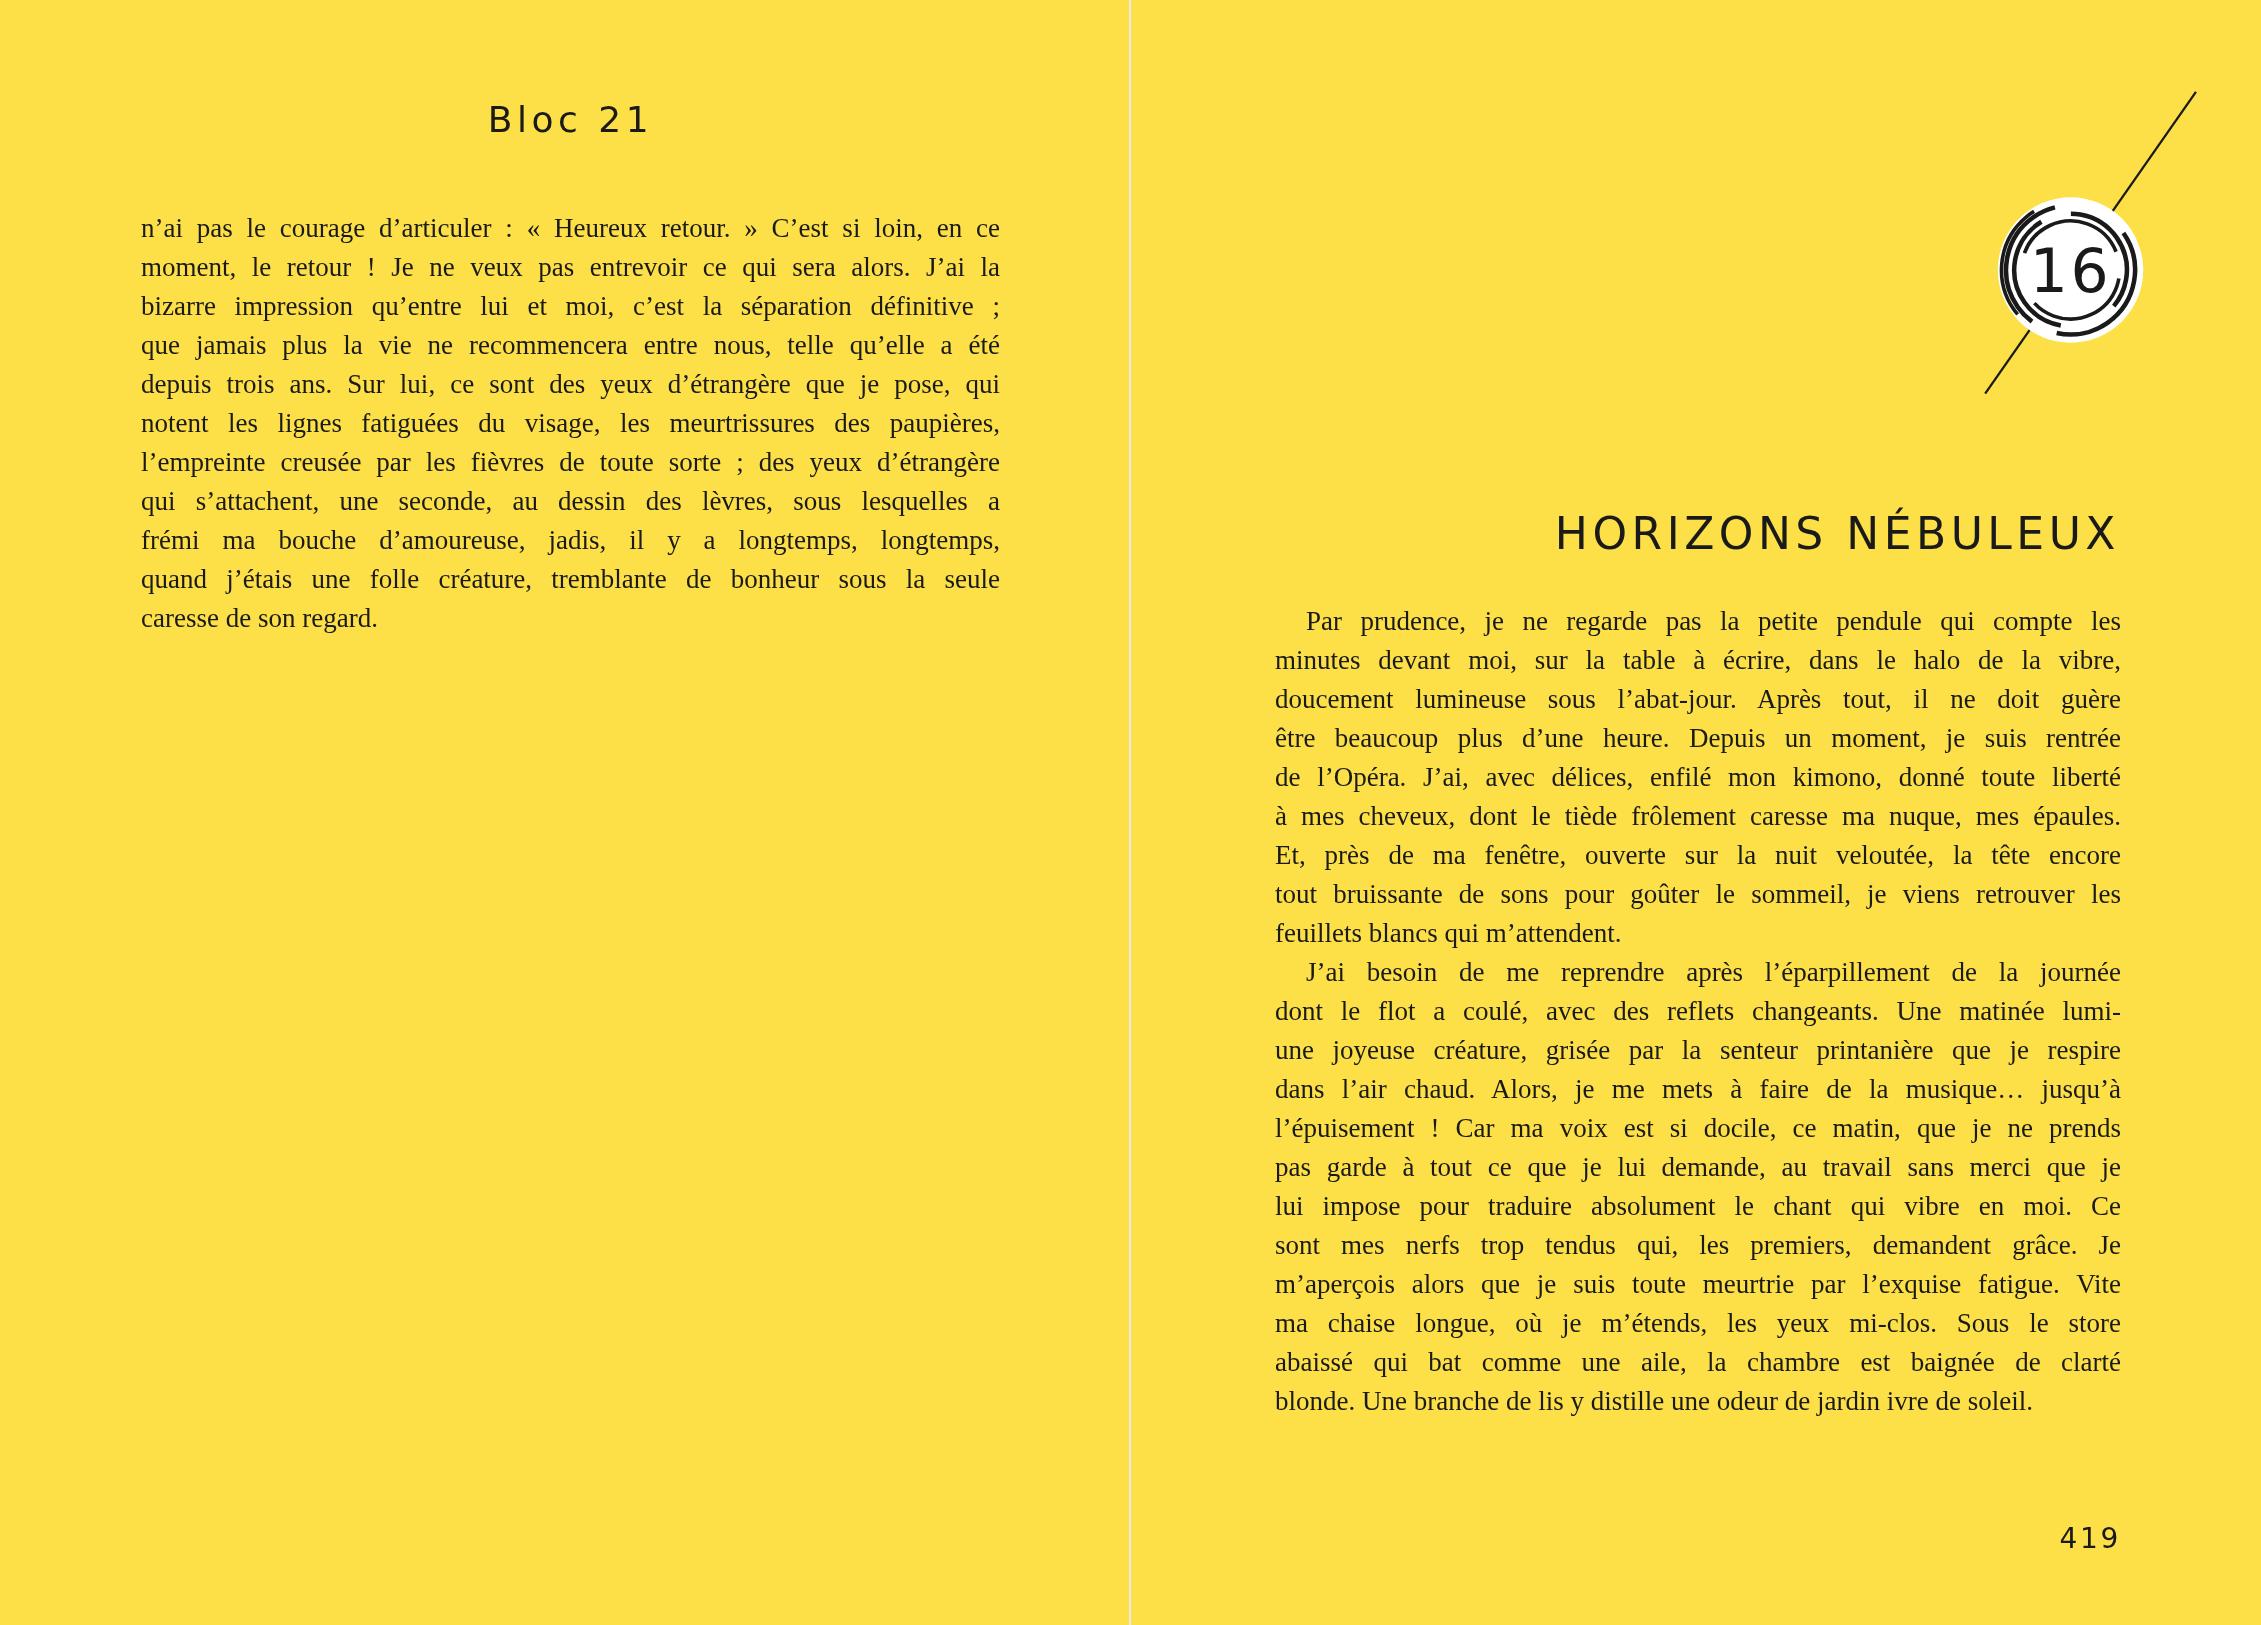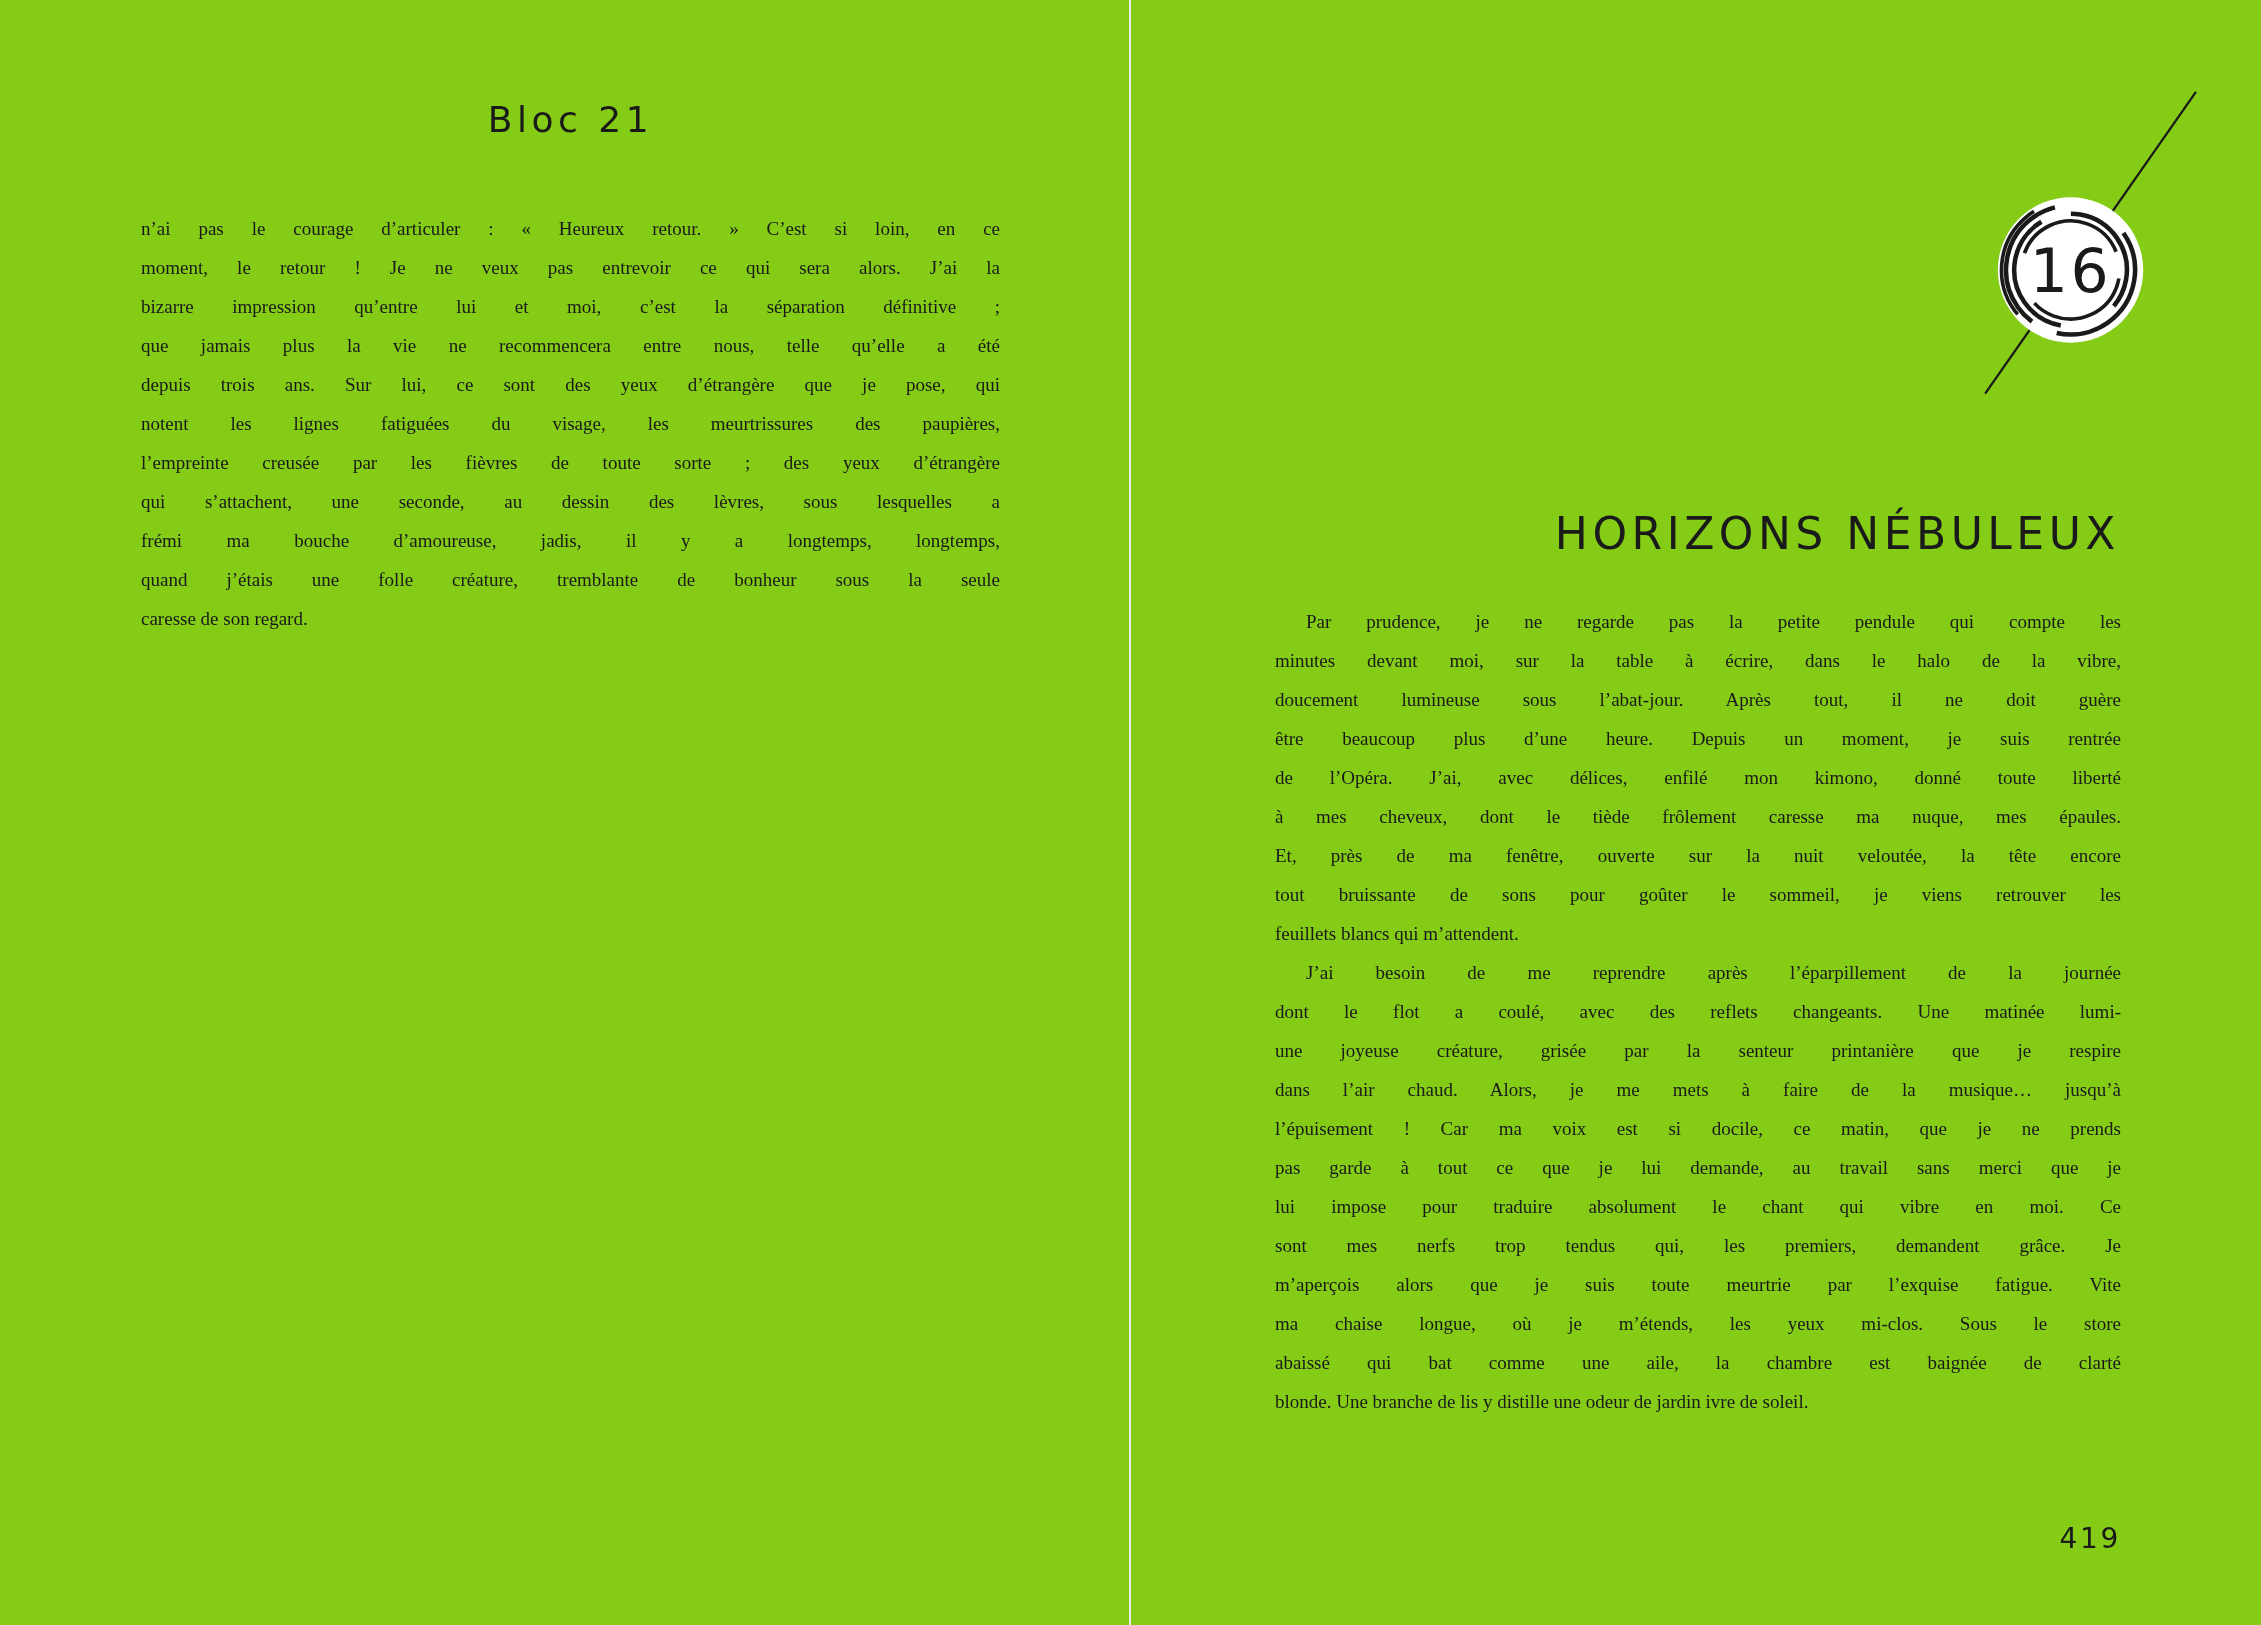--- a/index.html
+++ b/index.html
@@ -4,21 +4,21 @@
 <style>
   html, body {
     margin: 0;
     padding: 0;
     background: #ffffff;
   }
   .spread {
     position: relative;
     width: 2261px;
     height: 1626px;
-    background: #84cc16;
+    background: #fde047;
     overflow: hidden;
     font-family: "Liberation Serif", serif;
     color: #1a1a1a;
   }
   .gutter {
     position: absolute;
     left: 1129px;
     top: 0;
     width: 1.8px;
     height: 1626px;
@@ -79,21 +79,21 @@
     top: 1522px;
     width: 846px;
     text-align: right;
     font-family: "DejaVu Sans", sans-serif;
     font-size: 28px;
     letter-spacing: 2.7px;
     color: #1a1a1a;
   }
   
   .para .line {
-    font-size: 19px;
+    font-size: 27px;
     line-height: 39px;
     height: 39px;
     overflow: hidden;
     text-align: justify;
     text-align-last: justify;
     color: #1a1a1a;
   }
   .para .line.last {
     text-align-last: left;
   }

